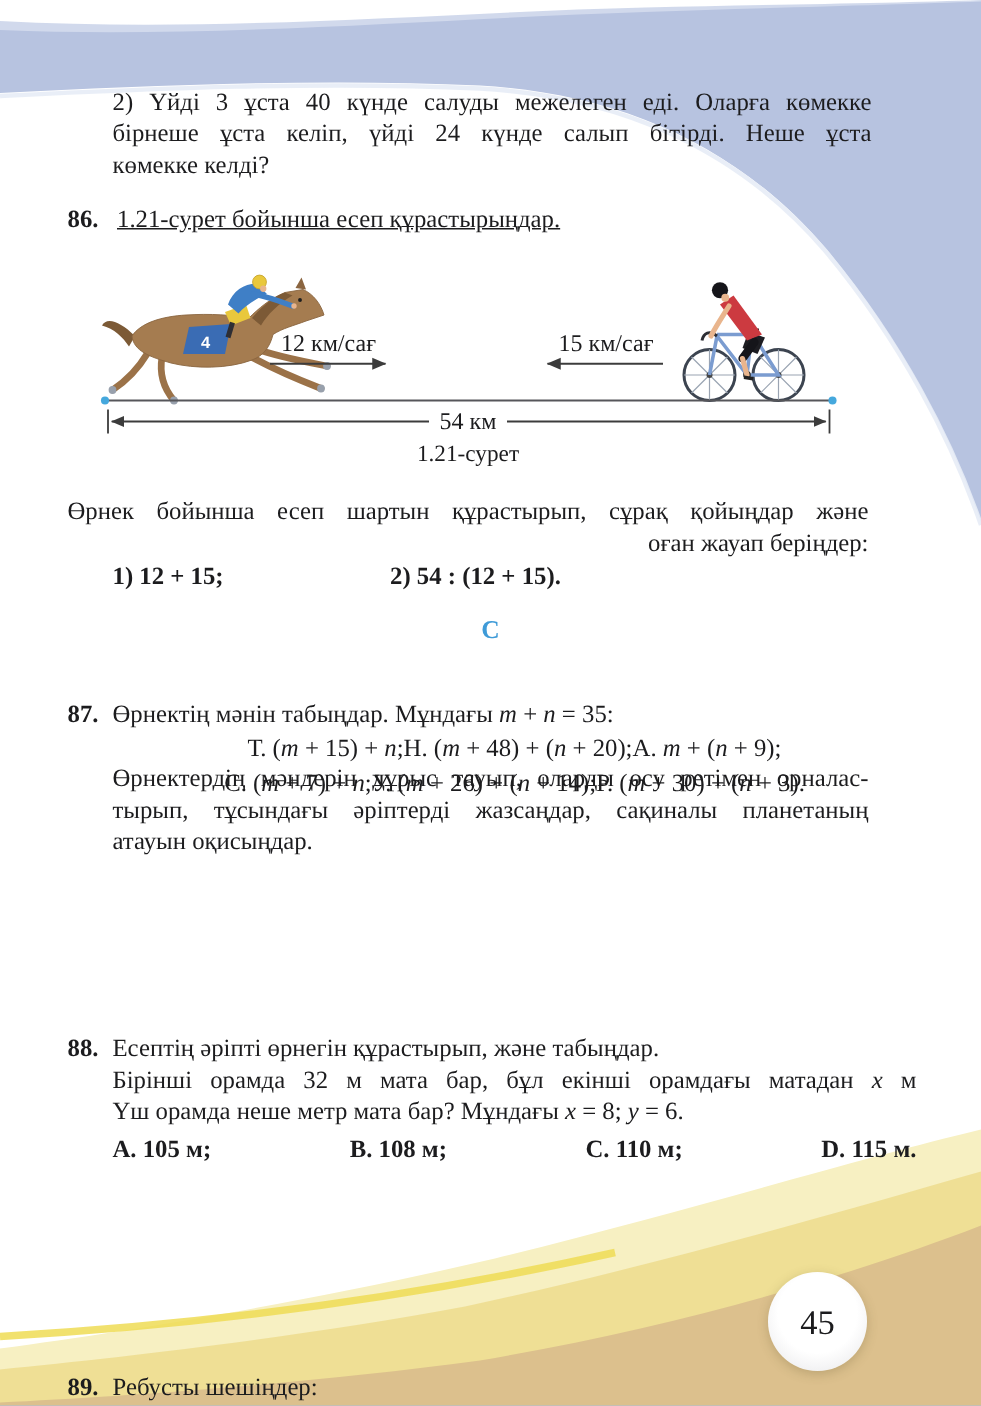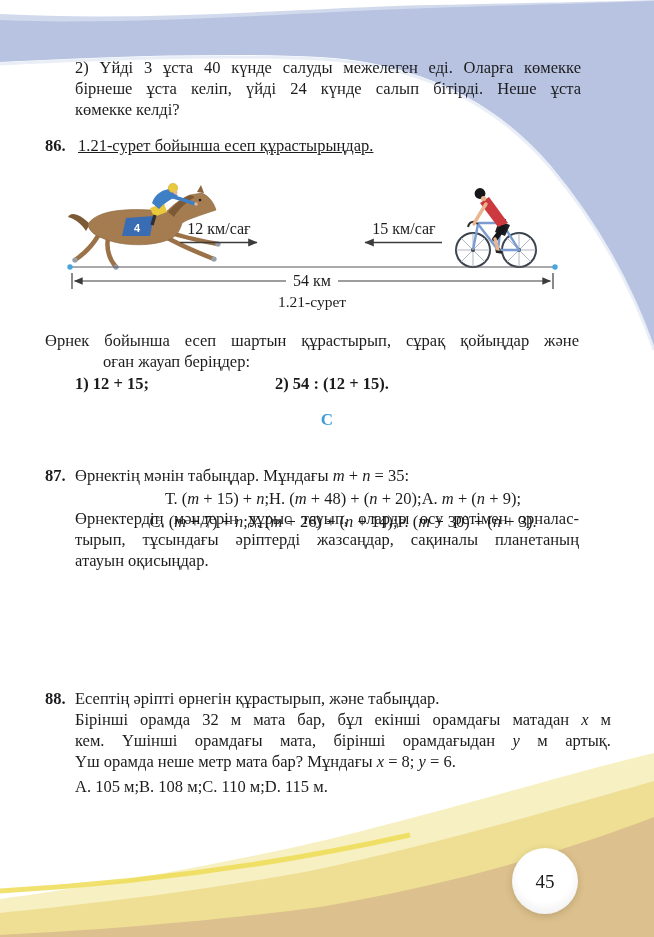--- a/index.html
+++ b/index.html
@@ -10,28 +10,28 @@
   .deco-bottom{position:absolute;bottom:0;left:0;z-index:0;}
   .content{position:absolute;inset:0;z-index:2;}
   .abs{position:absolute;}
   .jline{text-align:justify;text-align-last:justify;}
   .hang{padding-left:30px;position:relative;}
   .hang86{padding-left:33px;position:relative;}
   .pnum{position:absolute;left:0;font-weight:bold;}
   .iv{font-style:italic;}
   .exprline{display:flex;justify-content:center;line-height:23px;}
   .p87head{line-height:23px;}
-  .optrow{display:flex;margin-top:4px;}
+  .optrow{display:flex;justify-content:space-between;margin-top:4px;font-weight:bold;}
   .sectionC{width:654px;text-align:center;font-weight:bold;color:#3f9bd8;font-size:17px;}
   .figure{width:540px;height:142px;}
   .figure svg text{font-family:"Liberation Serif","DejaVu Serif",serif;font-size:16px;fill:#1c1c1e;}
   .pagecircle{left:512px;top:848px;width:66px;height:66px;border-radius:50%;
       background:radial-gradient(circle at 50% 42%, #ffffff 52%, #f4f4f5 72%, #e2e2e6 100%);
       box-shadow:0 2px 7px rgba(90,80,40,.25);display:flex;align-items:center;justify-content:center;
-      font-size:19px;z-index:3;}
+      font-size:23px;z-index:3;}
 </style>
 </head>
 <body>
 
 <div class="page">
 
   <svg class="deco-top" width="654" height="370" viewBox="0 0 654 370">
     <path fill="#ccd5ea" opacity="0.9" d="M0,14 C150,22 300,8 430,5 C520,3 600,2 654,0 L654,60 C520,40 380,40 240,48 C150,53 60,56 0,58 Z"></path>
     <path fill="#b7c3e0" d="M0,20 C140,26 300,12 430,8 C520,5 600,3 654,1 L654,348 C634,290 600,225 550,165 C490,95 410,62 320,57 C215,52 100,57 0,62 Z"></path>
     <path fill="none" stroke="#e7ecf6" stroke-width="3" opacity="0.9" d="M0,64 C100,59 215,54 320,59 C410,64 490,97 550,167 C600,227 634,292 654,350"></path>
@@ -132,25 +132,25 @@
           <line x1="228" y1="111" x2="16.5" y2="111" stroke="#3c3c3c" stroke-width="1.2" marker-end="url(#ah)"></line>
           <line x1="280" y1="111" x2="492.5" y2="111" stroke="#3c3c3c" stroke-width="1.2" marker-end="url(#ah)"></line>
           <text x="254" y="116" text-anchor="middle">54 км</text>
         </g>
         <text x="254" y="137" text-anchor="middle" style="font-size:15.5px;">1.21-сурет</text>
       </svg>
     </div>
 
     <div class="abs" style="top:330px;left:45px;width:534px;">
       <div class="jline">Өрнек бойынша есеп шартын құрастырып, сұрақ қойыңдар және</div>
-      <div style="padding-left:58px;">оған жауап беріңдер:</div>
+      <div style="padding-left:58px;text-align:right;">оған жауап беріңдер:</div>
     </div>
     <div class="abs" style="top:373px;left:75px;width:506px;font-weight:bold;">
       <span>1) 12 + 15;</span>
-      <span class="abs" style="left:200px;">2) 54 : (12 + 15).</span>
+      <span class="abs" style="left:185px;">2) 54 : (12 + 15).</span>
     </div>
 
     <div class="abs sectionC" style="top:409px;">C</div>
 
     <div class="abs hang" style="top:443px;left:45px;width:536px;">
       <div class="p87head">
         <span class="pnum">87.</span>
         <span><span>Өрнектің мәнін табыңдар. Мұндағы </span><span class="iv">m</span><span> + </span><span class="iv">n</span><span> = 35:</span></span>
       </div>
       <div class="exprline">
@@ -169,21 +169,20 @@
       <div class="jline">тырып, тұсындағы әріптерді жазсаңдар, сақиналы планетаның</div>
       <div>атауын оқисыңдар.</div>
     </div>
 
     <div class="abs hang" style="top:598px;left:45px;width:536px;">
       <div>
         <span class="pnum">88.</span>
         <span>Есептің әріпті өрнегін құрастырып, және табыңдар.</span>
       </div>
       <div class="jline"><span>Бірінші орамда 32 м мата бар, бұл екінші орамдағы матадан </span><span class="iv">x</span><span> м</span></div>
-      <div class="jline"><span>кем. Үшінші орамдағы мата, бірінші орамдағыдан </span><span class="iv">y</span><span> м артық.</span></div>
       <div><span>Үш орамда неше метр мата бар? Мұндағы </span><span class="iv">x</span><span> = 8; </span><span class="iv">y</span><span> = 6.</span></div>
       <div class="optrow">
         <span>А. 105 м;</span>
         <span>В. 108 м;</span>
         <span>С. 110 м;</span>
         <span>D. 115 м.</span>
       </div>
     </div>
 
     <div class="abs hang" style="top:736px;left:45px;width:536px;">

